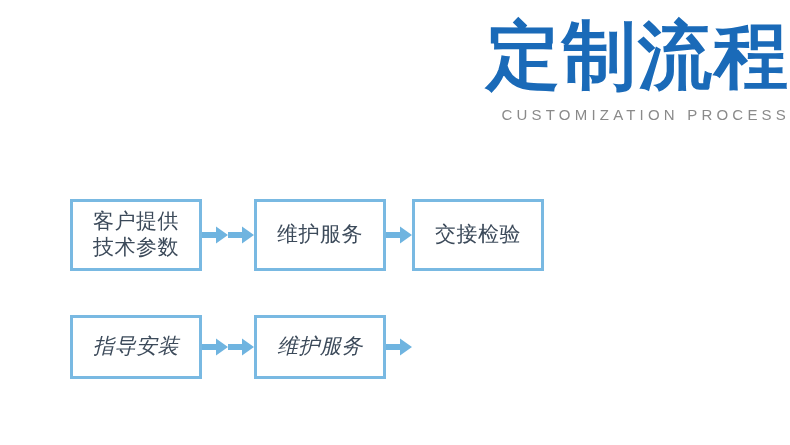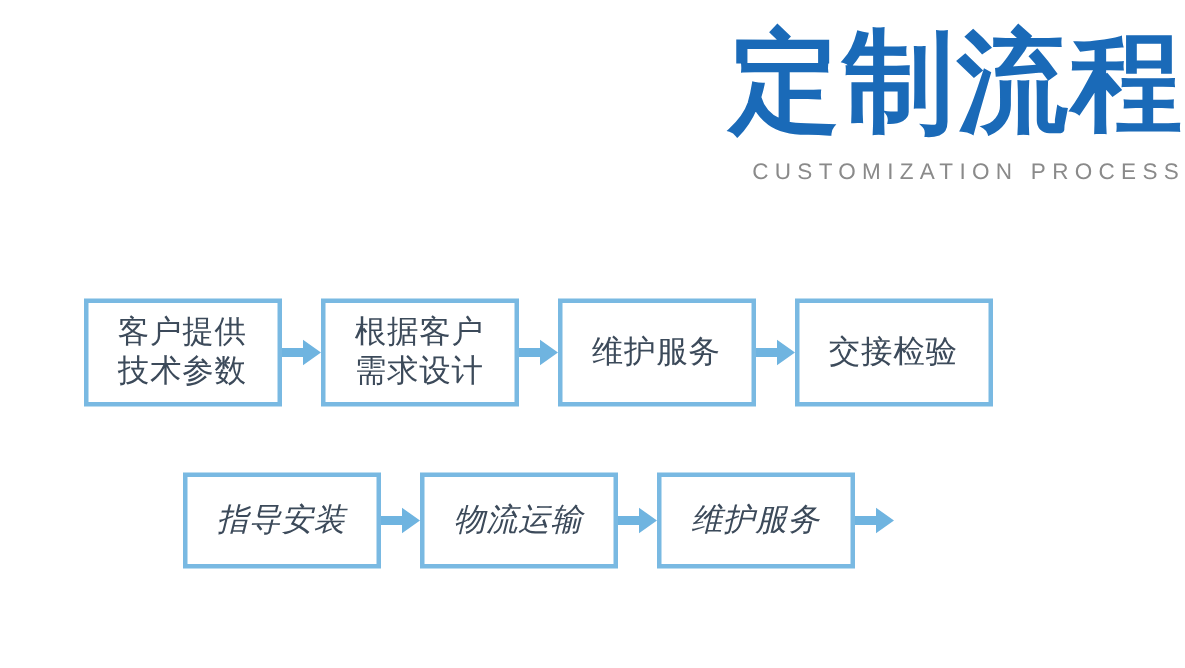--- a/index.html
+++ b/index.html
@@ -46,21 +46,21 @@
     padding-left: 16px;
   }
 
   
   .flow-row {
     position: absolute;
     left: 70px;
     width: 577px;
     display: flex;
     align-items: center;
-    justify-content: center;
+    justify-content: flex-start;
     border-radius: 15px;
   }
   #flow-row-1 { top: 199px; height: 72px; }
   #flow-row-2 { top: 315px; height: 64px; font-style: italic; }
 
   .step-box {
     box-sizing: border-box;
     width: 132px;
     height: 100%;
     border: 3px solid #79b9e2;
@@ -99,47 +99,40 @@
   </div>
 
   <div class="flow-row" id="flow-row-1">
       <div class="step-box">
         <div class="step-label">客户提供</div>
         <div class="step-label">技术参数</div>
       </div>
       <svg class="arrow" viewBox="0 0 26 18">
         <path d="M0 6 H14 V0.5 L26 9 L14 17.5 V12 H0 Z" fill="#6fb4e0"></path>
       </svg>
-      <div class="step-box">
-        <div class="step-label">根据客户</div>
-        <div class="step-label">需求设计</div>
-      </div>
       <svg class="arrow" viewBox="0 0 26 18">
         <path d="M0 6 H14 V0.5 L26 9 L14 17.5 V12 H0 Z" fill="#6fb4e0"></path>
       </svg>
       <div class="step-box">
         <div class="step-label">维护服务</div>
       </div>
       <svg class="arrow" viewBox="0 0 26 18">
         <path d="M0 6 H14 V0.5 L26 9 L14 17.5 V12 H0 Z" fill="#6fb4e0"></path>
       </svg>
       <div class="step-box">
         <div class="step-label">交接检验</div>
       </div>
     </div>
   <div class="flow-row" id="flow-row-2">
       <div class="step-box">
         <div class="step-label">指导安装</div>
       </div>
       <svg class="arrow" viewBox="0 0 26 18">
         <path d="M0 6 H14 V0.5 L26 9 L14 17.5 V12 H0 Z" fill="#6fb4e0"></path>
       </svg>
-      <div class="step-box">
-        <div class="step-label">物流运输</div>
-      </div>
       <svg class="arrow" viewBox="0 0 26 18">
         <path d="M0 6 H14 V0.5 L26 9 L14 17.5 V12 H0 Z" fill="#6fb4e0"></path>
       </svg>
       <div class="step-box">
         <div class="step-label">维护服务</div>
       </div>
       <svg class="arrow" viewBox="0 0 26 18">
         <path d="M0 6 H14 V0.5 L26 9 L14 17.5 V12 H0 Z" fill="#6fb4e0"></path>
       </svg>
     </div>

